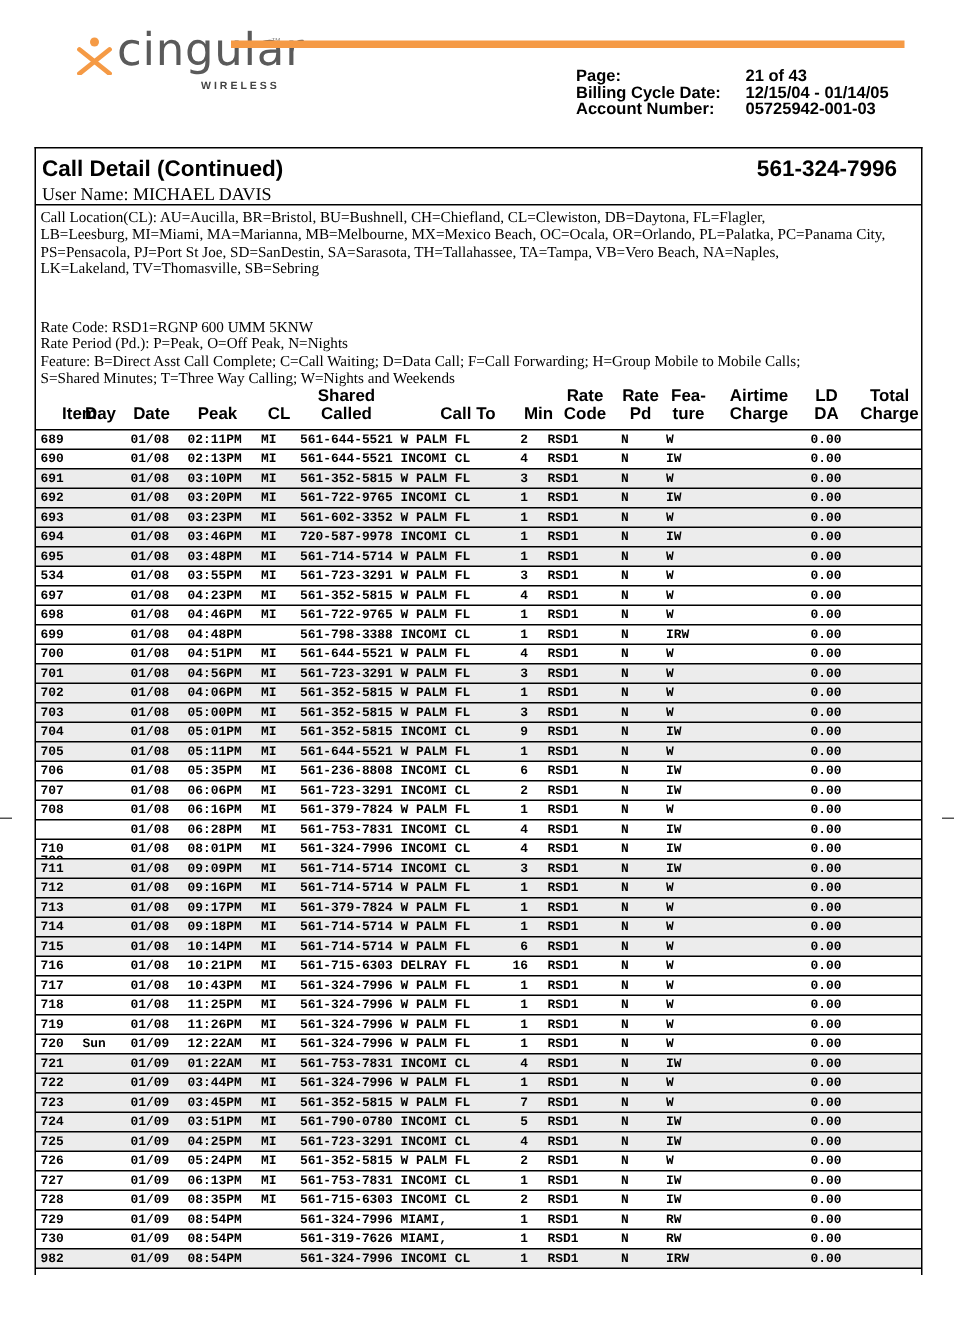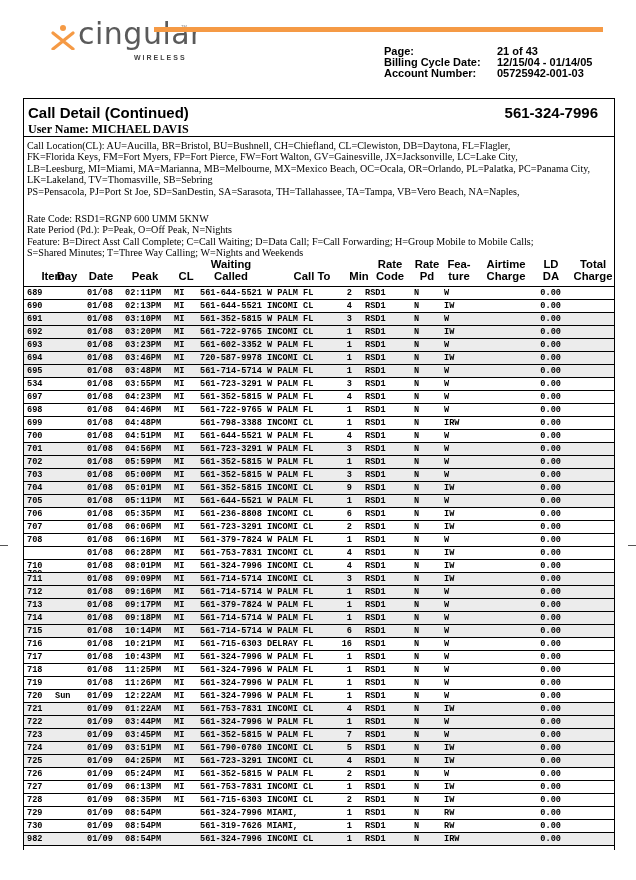--- a/index.html
+++ b/index.html
@@ -10,21 +10,21 @@
   .logo-tm { position:absolute; left:131px; top:6px; font-size:4px; color:#777; }
   .logo-sub { position:absolute; left:84px; top:36px; font-size:7px; letter-spacing:2px; color:#444; font-weight:bold; }
   .orange-bar { position:absolute; left:154px; top:27px; width:449px; height:5px; background:#f59a45; }
   .acct { position:absolute; left:384px; top:46px; font-size:11px; font-weight:bold; line-height:11px; }
   .acct .row { display:flex; }
   .acct .lbl { width:113px; }
   .frame { position:absolute; left:23px; top:98px; width:590px; height:751px; border:1px solid #000; border-bottom:none; }
   .hdr { position:absolute; left:0; top:0; width:590px; height:37px; border-bottom:1px solid #000; }
   .title { position:absolute; left:4px; top:5px; font-size:15px; font-weight:bold; }
   .phone { position:absolute; right:16px; top:5px; font-size:15px; font-weight:bold; }
-  .user { position:absolute; left:4px; top:23px; font-family:"Liberation Serif", serif; font-size:12px; font-weight:bold; }
+  .user { position:absolute; left:4px; top:23px; font-family:"Liberation Serif", serif; font-size:12px; font-weight:normal; }
   .legend { position:absolute; left:3px; top:41px; width:584px; font-family:"Liberation Serif", serif; font-size:10.1px; line-height:11.4px; }
   .legend2 { position:absolute; left:3px; top:114px; width:584px; font-family:"Liberation Serif", serif; font-size:10.1px; line-height:11.4px; }
   .colhead { position:absolute; left:0; top:153px; width:590px; height:32px; font-size:11.3px; font-weight:bold; line-height:12px; }
   .colhead div { position:absolute; text-align:center; bottom:2px; }
   .rows { position:absolute; left:0; top:187px; width:590px; }
   .r { position:relative; height:12px; border-top:1px solid #000; font-family:"Liberation Mono", monospace; font-size:8.6px; font-weight:bold; line-height:12px; }
   .r.shade { background:#ececec; }
   .r span { position:absolute; top:0; white-space:pre; }
   .r:last-child { border-bottom:1px solid #000; }
   .tick { position:absolute; width:8px; height:1px; background:#555; top:545px; }
@@ -63,24 +63,23 @@
 
 <div class="frame">
   <div class="hdr">
     <div class="title">Call Detail (Continued)</div>
     <div class="phone">561-324-7996</div>
     <div class="user">User Name: MICHAEL DAVIS</div>
   </div>
 
   <div class="legend">
     <div>Call Location(CL):  AU=Aucilla, BR=Bristol, BU=Bushnell, CH=Chiefland, CL=Clewiston, DB=Daytona, FL=Flagler,</div>
-    <div>FK=Florida Keys, FM=Fort Myers, FP=Fort Pierce, FW=Fort Walton, GV=Gainesville, JX=Jacksonville, LC=Lake City,</div>
     <div>LB=Leesburg, MI=Miami, MA=Marianna, MB=Melbourne, MX=Mexico Beach, OC=Ocala, OR=Orlando, PL=Palatka, PC=Panama City,</div>
+    <div>PS=Pensacola, PJ=Port St Joe, SD=SanDestin, SA=Sarasota, TH=Tallahassee, TA=Tampa, VB=Vero Beach, NA=Naples,</div>
     <div>LK=Lakeland, TV=Thomasville, SB=Sebring</div>
-    <div>PS=Pensacola, PJ=Port St Joe, SD=SanDestin, SA=Sarasota, TH=Tallahassee, TA=Tampa, VB=Vero Beach, NA=Naples,</div>
   </div>
 
   <div class="legend2">
     <div>Rate Code: RSD1=RGNP 600 UMM 5KNW</div>
     <div>Rate Period (Pd.): P=Peak, O=Off Peak, N=Nights</div>
     <div>Feature: B=Direct Asst Call Complete; C=Call Waiting; D=Data Call; F=Call Forwarding; H=Group Mobile to Mobile Calls;</div>
     <div>S=Shared Minutes;  T=Three Way Calling; W=Nights and Weekends</div>
   </div>
 
   <div class="colhead" id="colhead">
@@ -98,21 +97,21 @@
       </div>
       <div style="left: 100px; width: 42px;">
         <div style="position: static;">&nbsp;</div>
         <div style="position: static;">Peak</div>
       </div>
       <div style="left: 150px; width: 24px;">
         <div style="position: static;">&nbsp;</div>
         <div style="position: static;">CL</div>
       </div>
       <div style="left: 172px; width: 70px;">
-        <div style="position: static;">Waiting</div>
+        <div style="position: static;">Shared</div>
         <div style="position: static;">Called</div>
       </div>
       <div style="left: 258px; width: 60px;">
         <div style="position: static;">&nbsp;</div>
         <div style="position: static;">Call To</div>
       </div>
       <div style="left: 322px; width: 26px;">
         <div style="position: static;">&nbsp;</div>
         <div style="position: static;">Min</div>
       </div>
@@ -347,21 +346,21 @@
         <span style="left: 390px;">N</span>
         <span style="left: 420px;">W</span>
         <span style="left: 455px;"></span>
         <span style="left: 510px;"></span>
         <span style="right: 53px;">0.00</span>
       </div>
       <div class="r shade">
         <span style="left: 3px;">702</span>
         <span style="left: 31px;"></span>
         <span style="left: 63px;">01/08</span>
-        <span style="left: 101px;">05:59PM</span>
+        <span style="left: 101px;">04:06PM</span>
         <span style="left: 150px;">MI</span>
         <span style="left: 176px;">561-352-5815</span>
         <span style="left: 243px;">W PALM FL</span>
         <span style="right: 262px;">1</span>
         <span style="left: 341px;">RSD1</span>
         <span style="left: 390px;">N</span>
         <span style="left: 420px;">W</span>
         <span style="left: 455px;"></span>
         <span style="left: 510px;"></span>
         <span style="right: 53px;">0.00</span>

